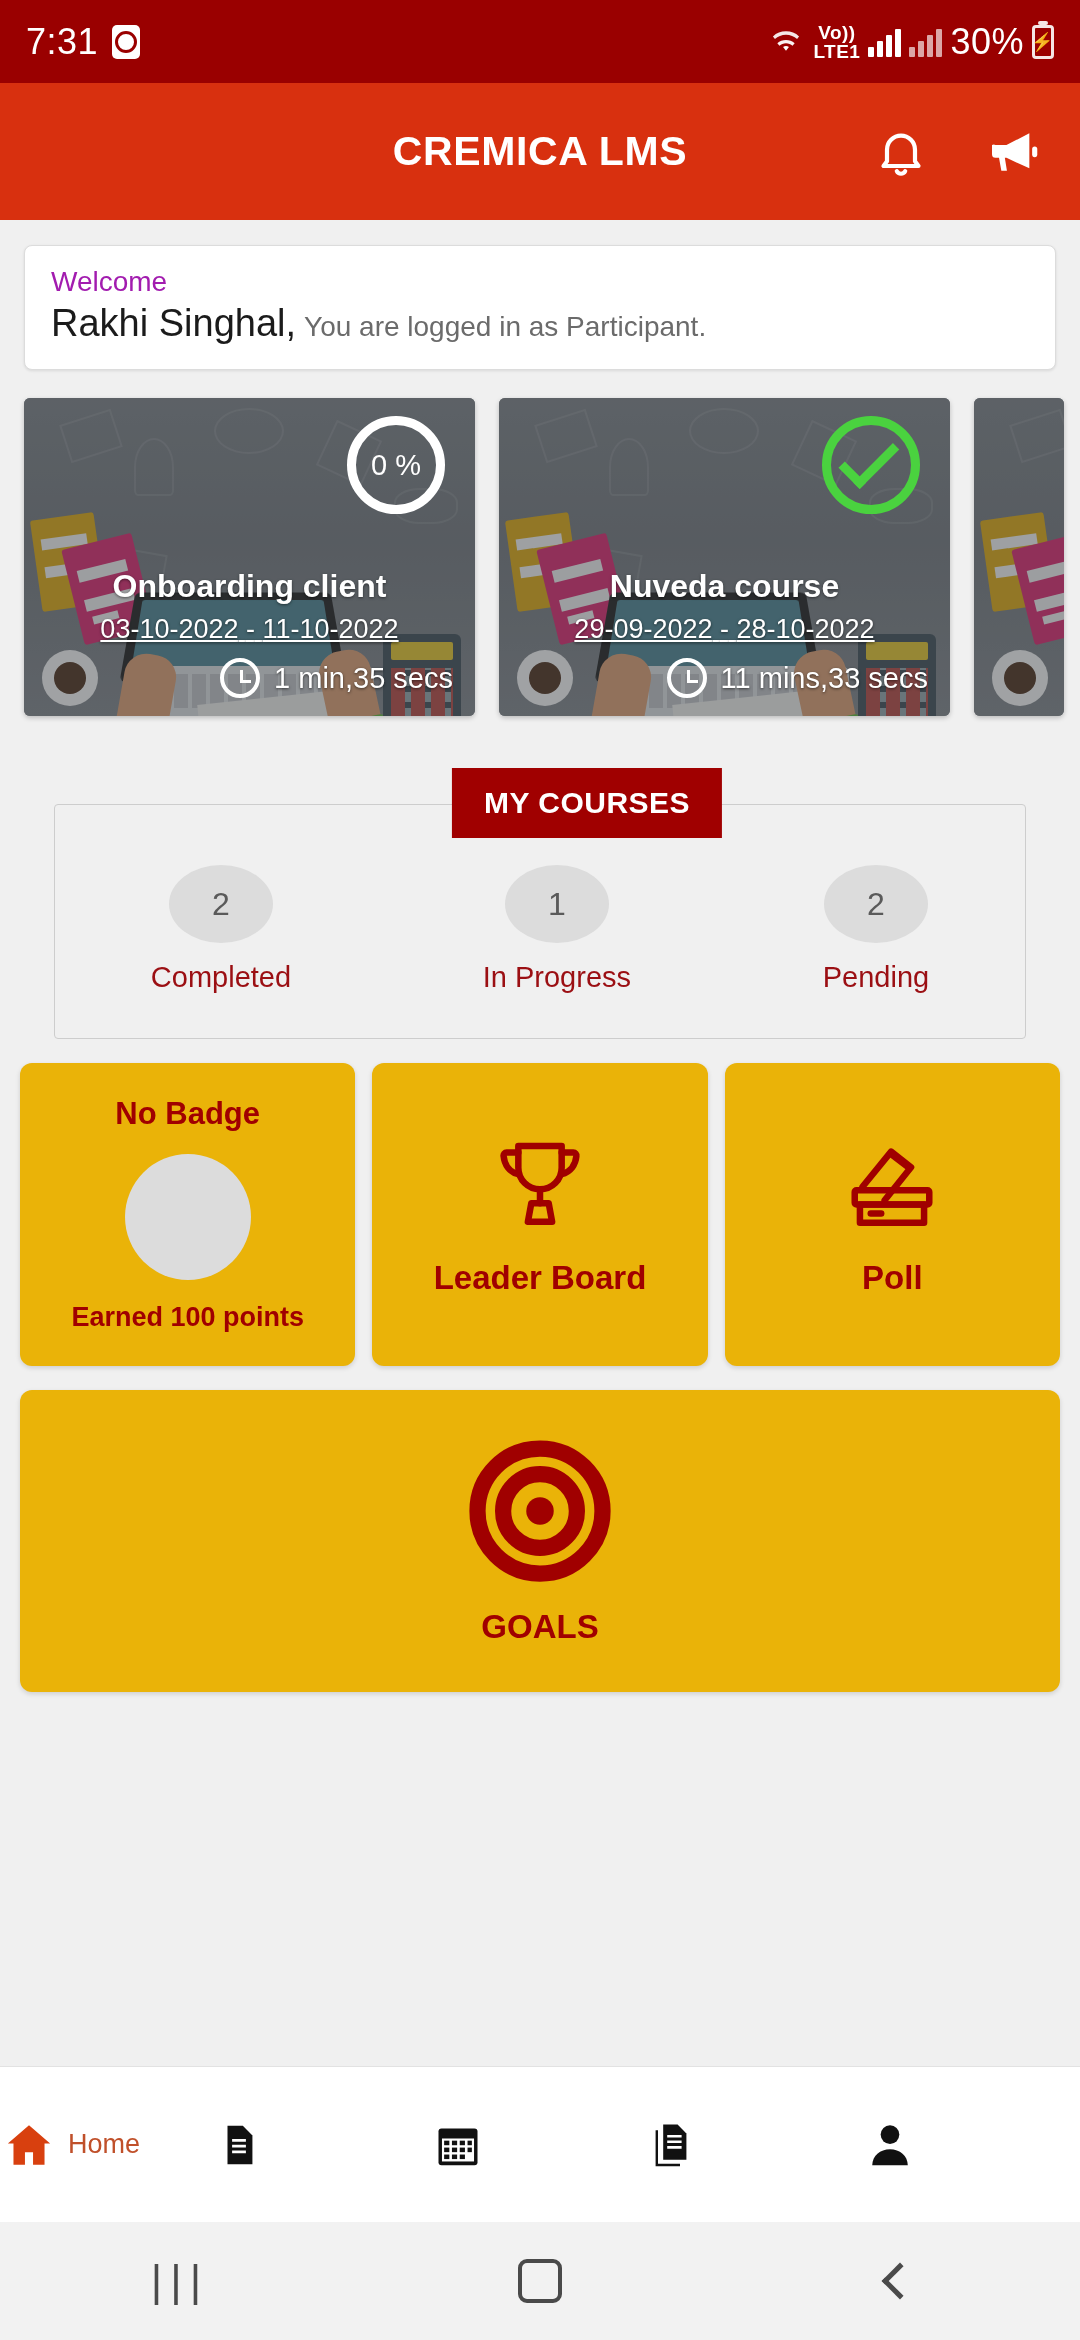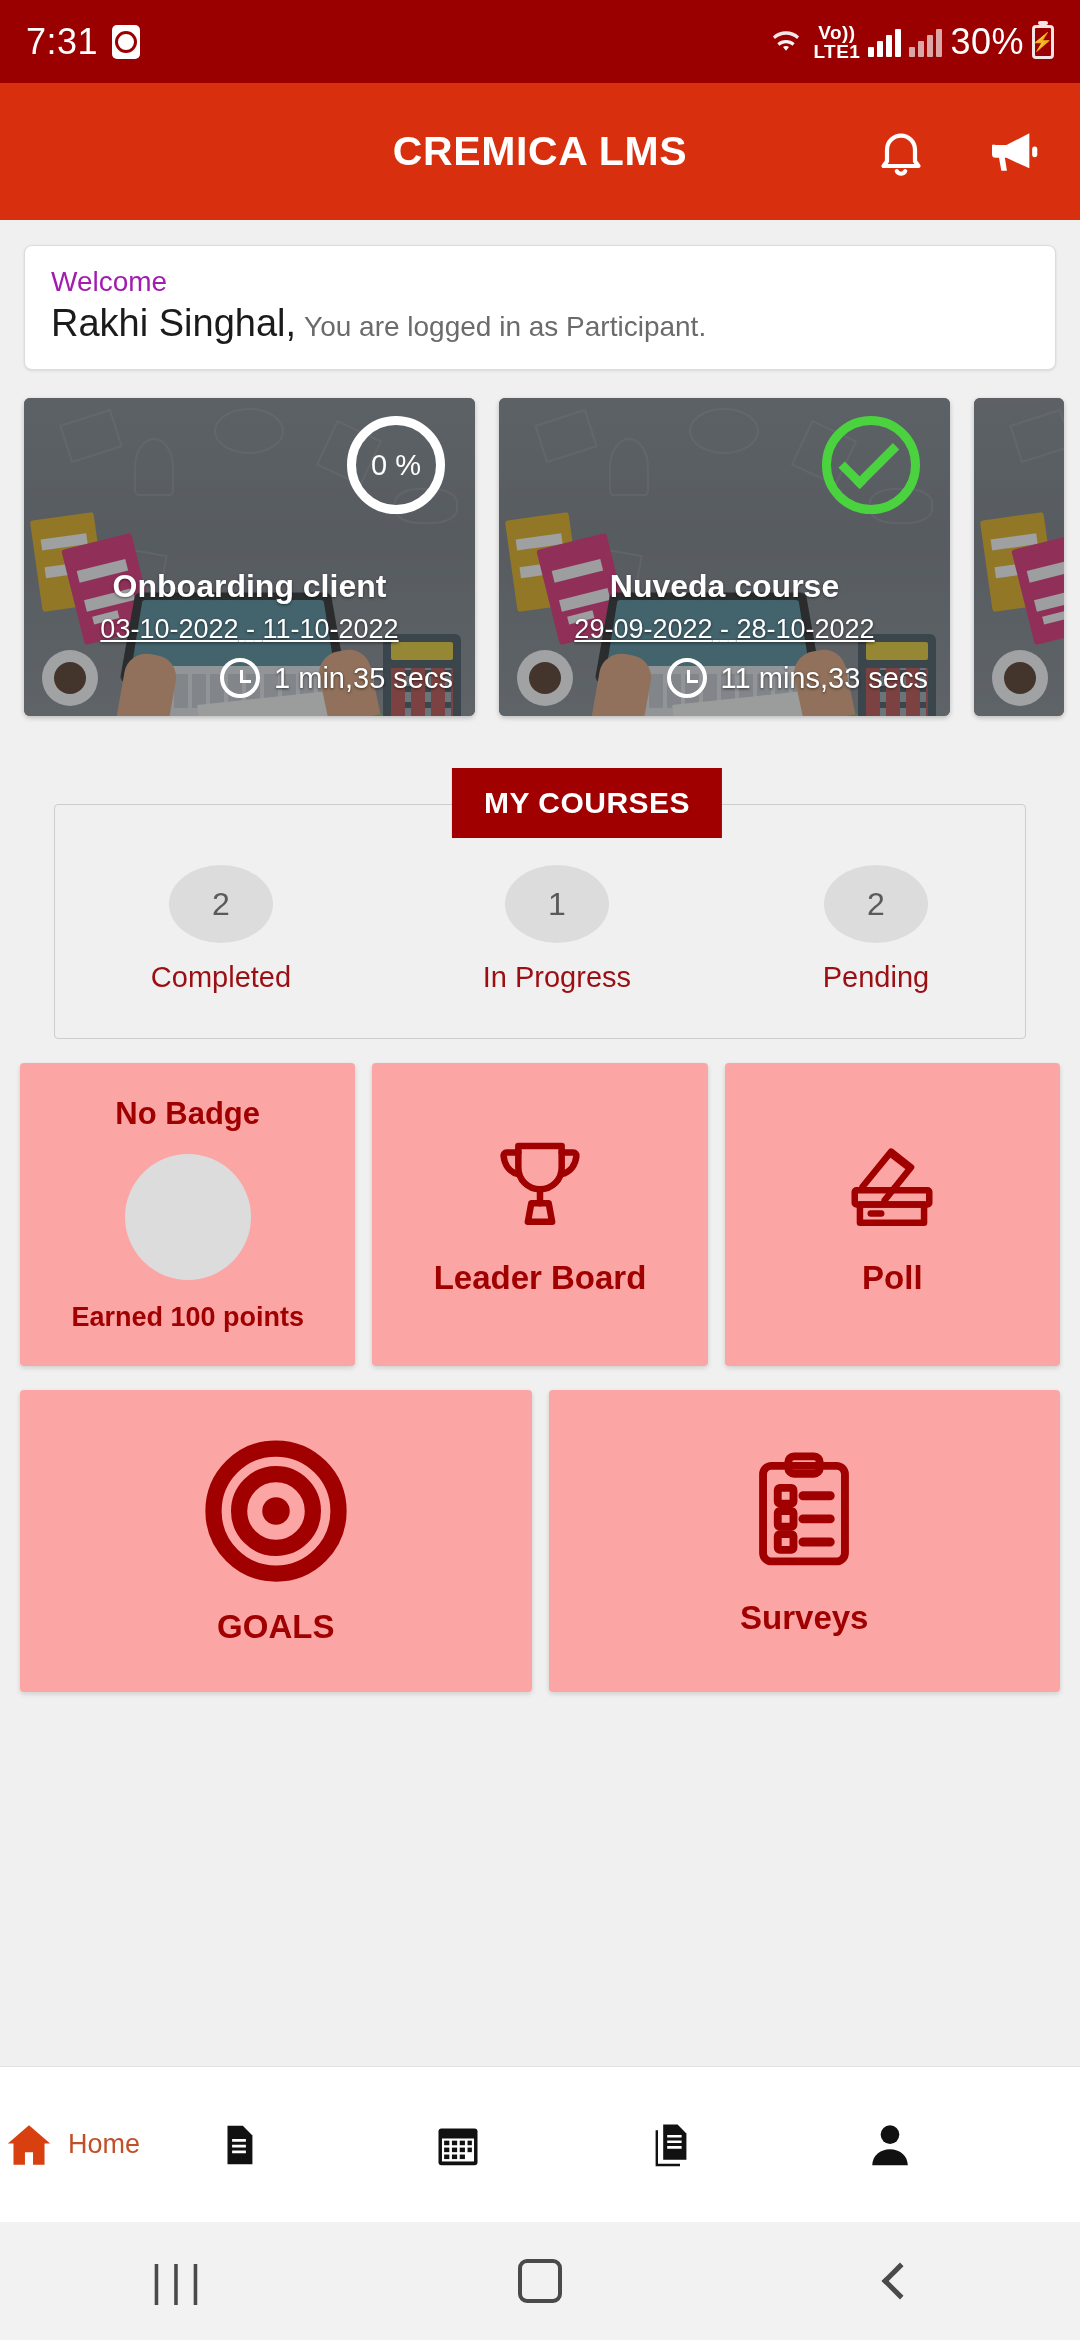--- a/index.html
+++ b/index.html
@@ -147,21 +147,21 @@
   .stat-bubble {
     width:104px; height:78px; border-radius:50%; background:#dcdcdc;
     display:flex; align-items:center; justify-content:center;
     color:#5a5a5a; font-size:32px;
   }
   .stat-label { color:#9b0f13; font-size:29px; }
 
   
   .tiles-row { display:flex; gap: 17px; padding: 24px 20px 0; }
   .tile {
-    background:#fca5a5; border-radius:4px; box-shadow: 0 2px 5px rgba(0,0,0,.14);
+    background:#eab308; border-radius:12px; box-shadow: 0 2px 5px rgba(0,0,0,.14);
     display:flex; flex-direction:column; align-items:center; justify-content:center;
     gap: 22px;
   }
   .tile.t3 { flex:1; height: 303px; }
   .tile.t2 { flex:1; height: 302px; }
   .tile-label { color:#a00000; font-size:33px; font-weight:700; }
   .badge-text { color:#a00000; font-size:31px; font-weight:700; }
   .badge-circle { width:126px; height:126px; border-radius:50%; background:#dcdcdc; }
   .badge-points { color:#a00000; font-size:27px; font-weight:700; }
 
@@ -404,33 +404,20 @@
     <div class="tiles-row">
       <div class="tile t2">
         <span>
           <svg class="ic" width="150" height="150" viewBox="0 0 24 24">
             <circle cx="12" cy="12" r="10" fill="none" stroke="#a00000" stroke-width="2.6"></circle>
             <circle cx="12" cy="12" r="5.9" fill="none" stroke="#a00000" stroke-width="2.6"></circle>
             <circle cx="12" cy="12" r="2.2" fill="#a00000"></circle>
           </svg>
         </span>
         <div class="tile-label">GOALS</div>
-      </div>
-      <div class="tile t2">
-        <span>
-          <svg class="ic" width="126" height="132" viewBox="0 0 24 24" fill="none" stroke="#a00000" stroke-width="1.5" stroke-linejoin="round">
-            <rect x="4.2" y="3.4" width="15.6" height="18.2" rx="1.6"></rect>
-            <rect x="9" y="1.6" width="6" height="3.3" rx="1.1"></rect>
-            <rect x="7" y="7.6" width="3" height="3" rx=".4"></rect>
-            <rect x="7" y="12" width="3" height="3" rx=".4"></rect>
-            <rect x="7" y="16.4" width="3" height="3" rx=".4"></rect>
-            <path d="M11.8 9.1h5.2M11.8 13.5h5.2M11.8 17.9h5.2" stroke-linecap="round" stroke-width="1.7"></path>
-          </svg>
-        </span>
-        <div class="tile-label">Surveys</div>
       </div>
     </div>
 
   </div>
 
   <div class="bottomnav">
     <div class="nav-item">
       <span>
         <svg class="ic" width="58" height="54" viewBox="0 0 24 24" fill="#d8400f">
           <path d="M12 3.2L2.6 11.3h2.5v9.5h5.1v-5.6h3.6v5.6h5.1v-9.5h2.5L12 3.2z"></path>

